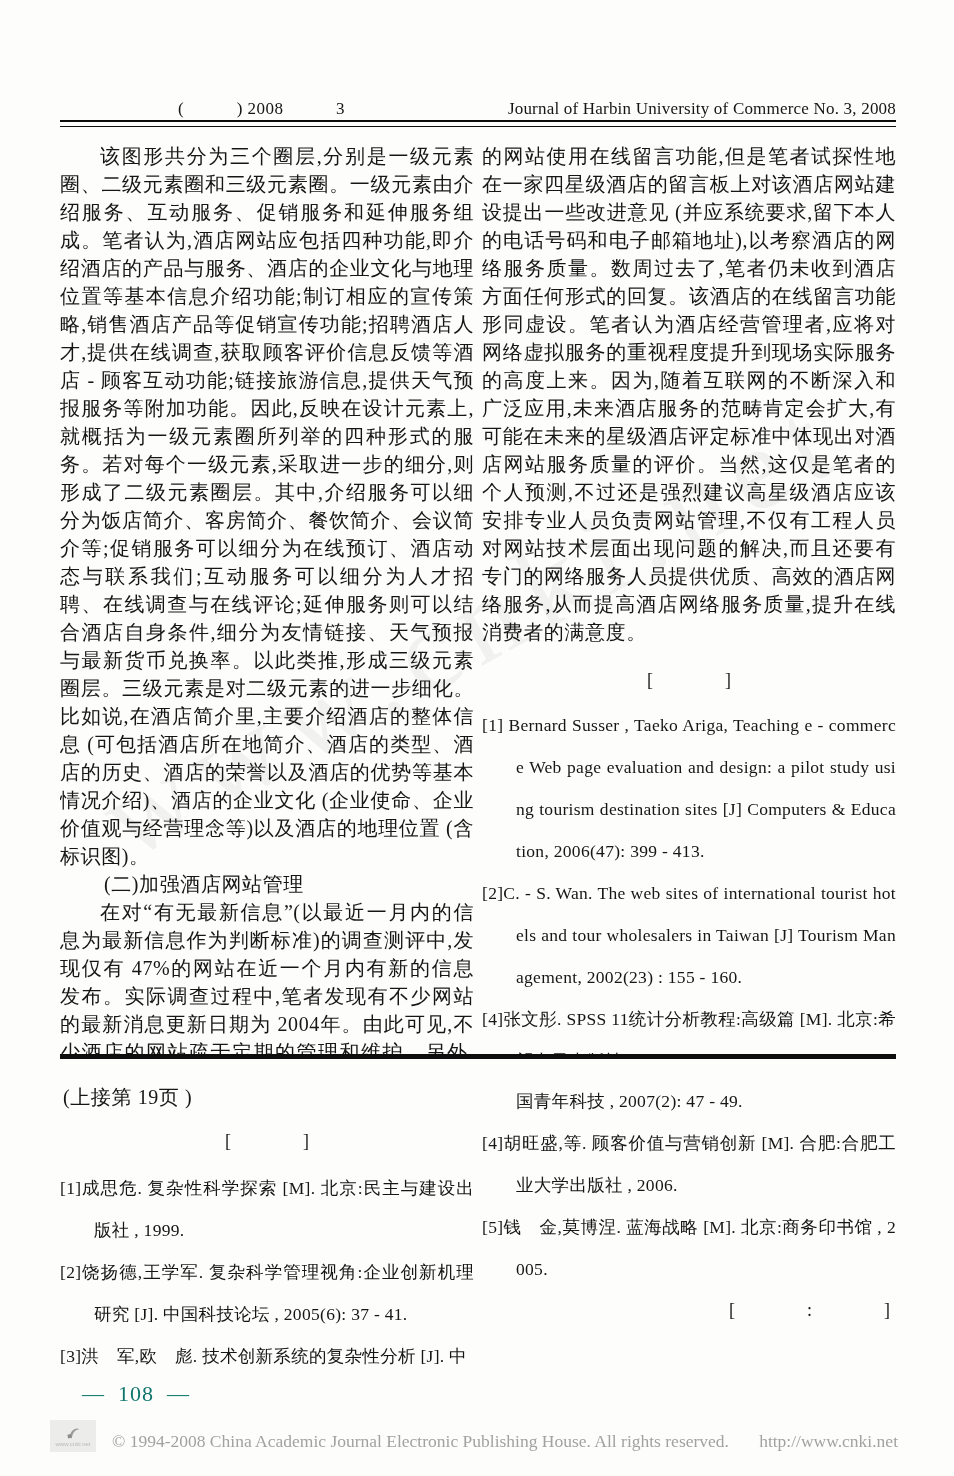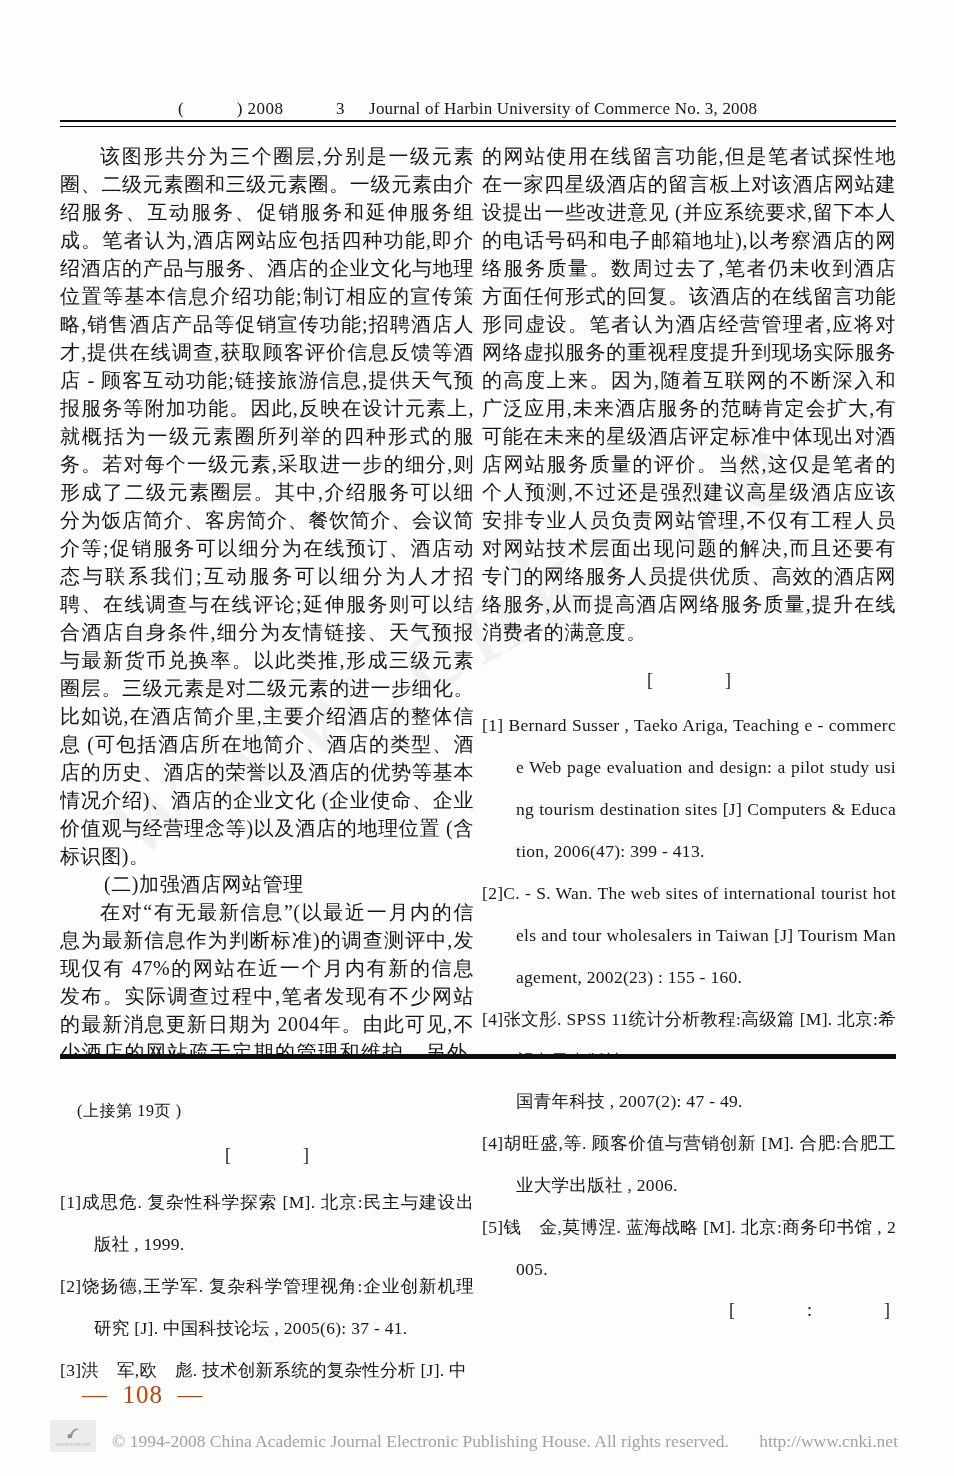--- a/index.html
+++ b/index.html
@@ -19,21 +19,21 @@
     font-size:118px; letter-spacing:14px;
     color:rgba(90,90,90,0.07);
     transform:rotate(-29deg); transform-origin:center;
     white-space:nowrap; pointer-events:none;
     font-family:"Liberation Serif",serif;
   }
 
   
   .header {
     position:absolute; top:97px; left:60px; right:58px;
-    display:flex; justify-content:flex-start; align-items:baseline;
+    display:flex; justify-content:space-between; align-items:baseline;
     font-size:17px; white-space:pre;gap:24px;
   }
   .h-left { padding-left:118px; letter-spacing:0.5px; }
   .h-right { letter-spacing:0.2px; }
   .double-rule {
     position:absolute; top:120px; left:60px; right:58px;
     border-top:2.5px solid #0c0c0c; border-bottom:1.5px solid #0c0c0c;
     height:3.5px;
   }
 
@@ -61,27 +61,27 @@
   }
   .ref-tail { padding-left:34px; text-indent:0; }
   .editor-line {
     text-align:right; white-space:pre; font-size:18px;
     padding-right:6px; margin-top:8px;
   }
 
   
   .thick-rule { position:absolute; top:1054px; left:60px; right:58px; height:5px; background:#0e0e0e; }
   .continuation { position:absolute; top:1080px; left:60px; right:58px; }
-  .cont-note { margin:17px; font-size:16px; line-height:28px; letter-spacing:0.6px; }
+  .cont-note { margin:3px; font-size:20px; line-height:28px; letter-spacing:0.6px; }
   .continuation .ref-header { margin:18px 0 14px 0; }
 
   
   .page-number {
     position:absolute; top:1381px; left:82px;
-    font-size:25px; letter-spacing:1px; white-space:pre; color:#c2410c;
+    font-size:22px; letter-spacing:1px; white-space:pre; color:#0f766e;
   }
   .footer-bar {
     position:absolute; top:1420px; left:50px; right:56px;
     display:flex; align-items:flex-end; gap:16px;
     color:#a2a2a2; font-size:17.5px;
   }
   .cnki-logo {
     width:46px; height:32px; background:#ececea;
     display:flex; flex-direction:column; align-items:center; justify-content:center;
     flex:0 0 auto;

